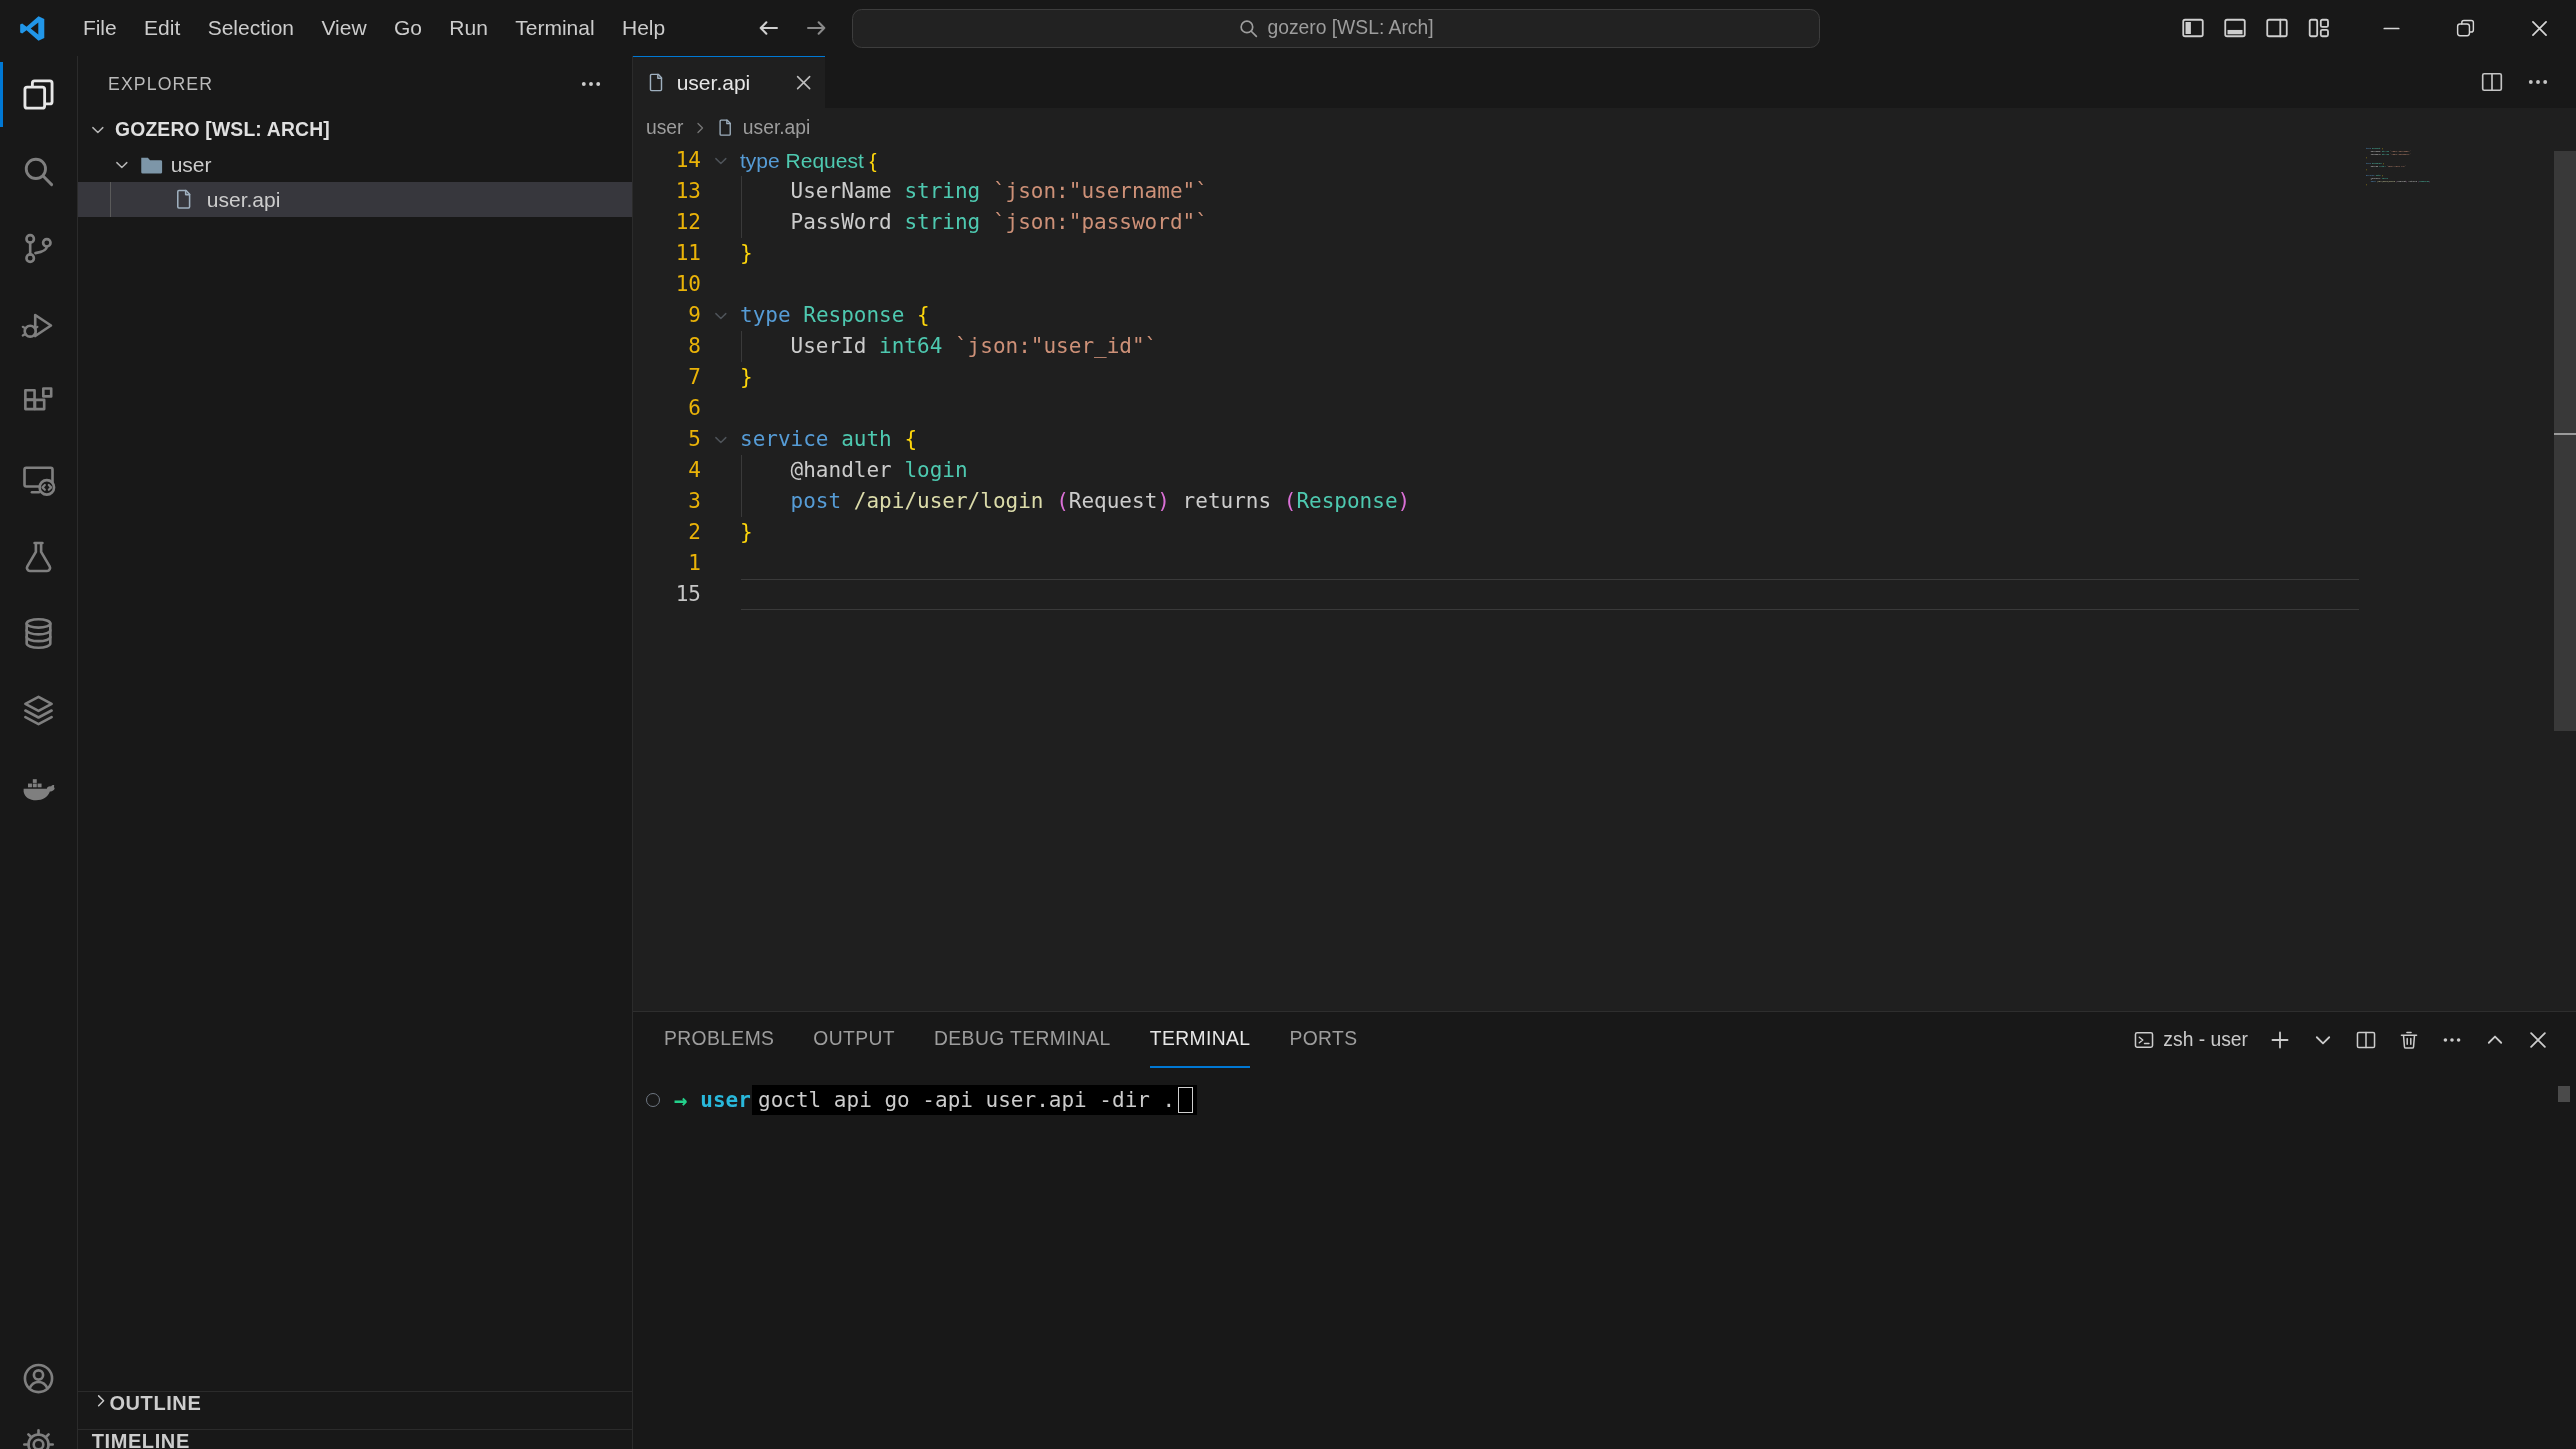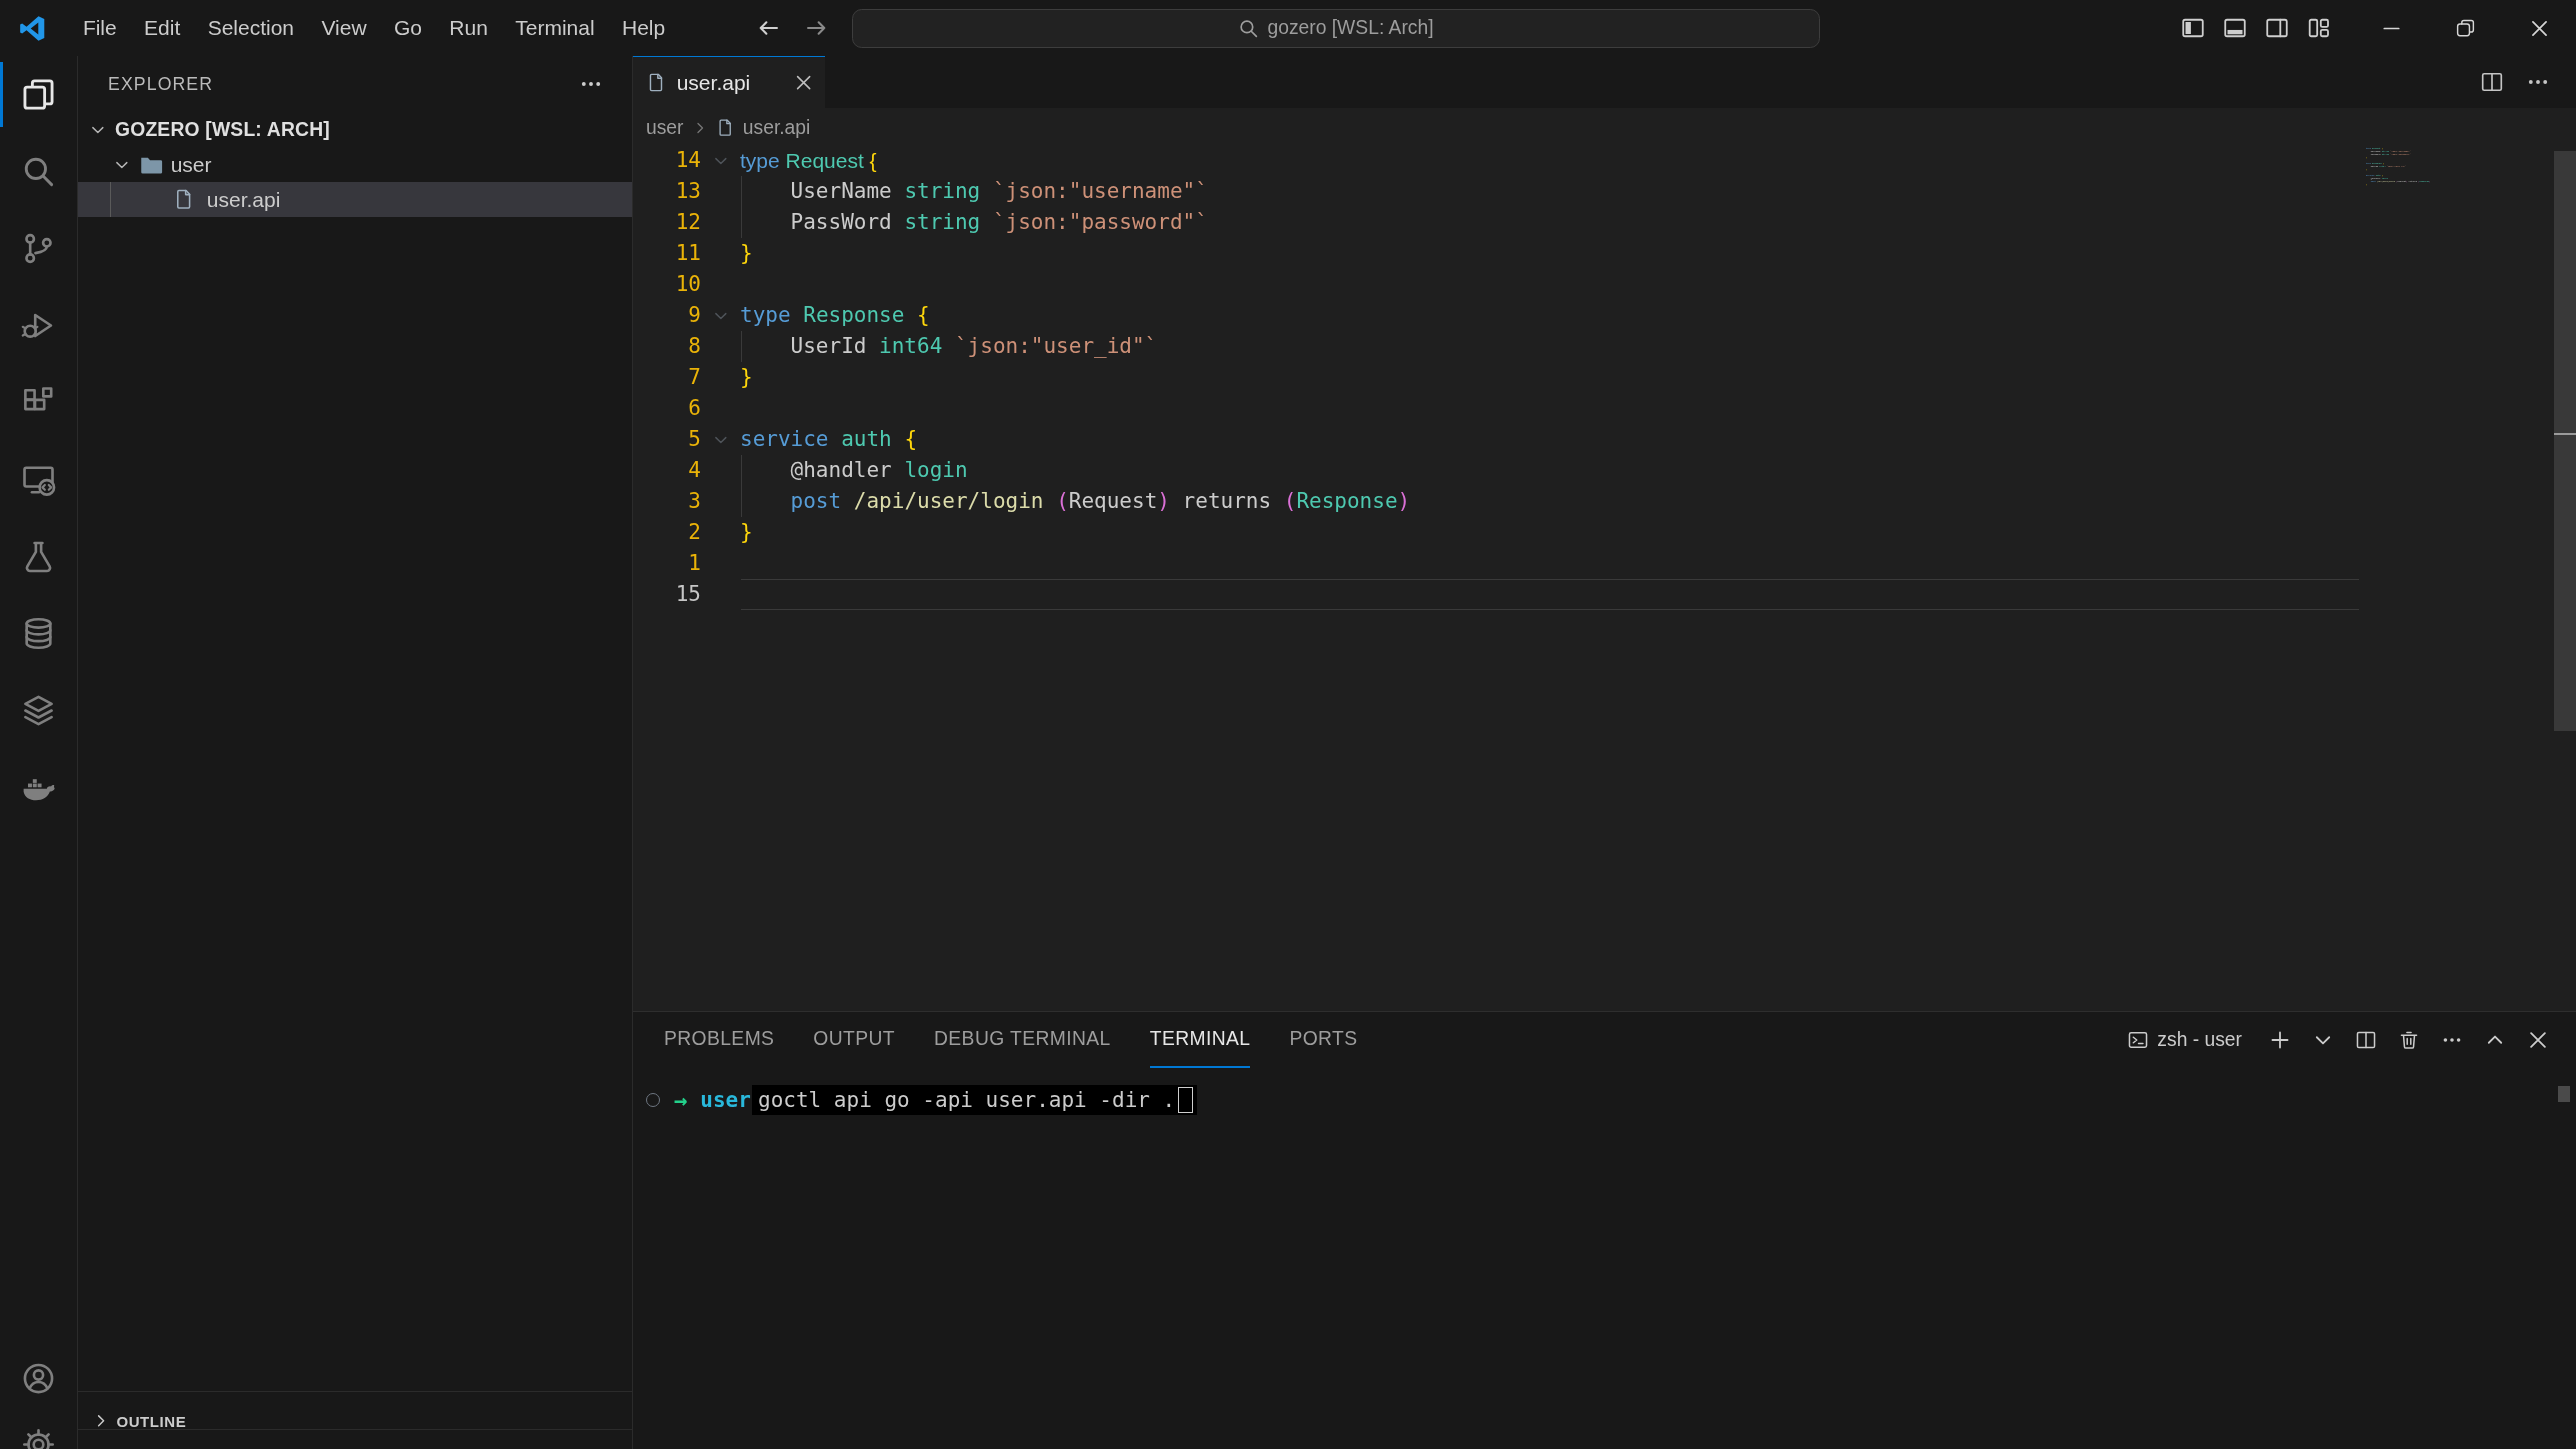--- a/index.html
+++ b/index.html
@@ -39,21 +39,21 @@
   .sb-header{height:56px;display:flex;align-items:center;padding:0 29px 0 30px;color:#bbbbbb;font-size:17.7px;letter-spacing:1.1px;}
   .sb-actions{margin-left:auto;color:#cccccc;width:24px;height:24px;}
   .tree-row{height:35px;display:flex;align-items:center;font-size:21px;color:#cccccc;position:relative;}
   .tw-chevron{width:17.7px;height:17.7px;color:#b5b5b5;flex:none;}
   .row-root{padding-left:11.3px;gap:8px;font-weight:bold;font-size:19.3px;color:#e0e0e0;letter-spacing:0.2px;}
   .row-folder{padding-left:35px;gap:8px;}
   .folder-ic{width:24px;height:24px;color:#7d96a8;flex:none;}
   .file-ic{width:22.5px;height:22.5px;color:#9fb0bf;flex:none;}
   .row-file{padding-left:95px;gap:11.3px;background:#37373d;}
   .row-file::before{content:'';position:absolute;left:32px;top:0;bottom:0;width:0.8px;background:#5a5a5a;}
-  .sb-section{position:absolute;left:0;right:0;border-top:0.8px solid #2b2b2b;height:38px;display:flex;align-items:flex-end;gap:7px;padding-left:13.7px;font-weight:bold;font-size:15px;color:#cccccc;letter-spacing:0.6px;}
+  .sb-section{position:absolute;left:0;right:0;border-top:0.8px solid #2b2b2b;height:38px;display:flex;align-items:flex-start;gap:0;padding-left:13.7px;font-weight:bold;font-size:20px;color:#cccccc;letter-spacing:0.6px;}
   .sec-outline{top:1335px;}
   .sec-timeline{top:1373px;height:56px;}
   .sec-chev{width:17.7px;height:17.7px;color:#cccccc;flex:none;}
 
   
   .editor-region{position:absolute;left:633px;top:56px;right:0;height:955px;background:#1f1f1f;}
   .tabstrip{position:absolute;left:0;top:0;right:0;height:52px;background:#181818;display:flex;}
   .tab{width:192px;background:#1f1f1f;border-top:1.6px solid #0078d4;display:flex;align-items:center;padding:0 11.3px 0 13px;gap:9.7px;font-size:21px;color:#e6e6e6;box-sizing:border-box;}
   .tab .file-ic{width:21px;height:21px;}
   .tab-close{margin-left:auto;width:19.3px;height:19.3px;color:#bdbdbd;}
@@ -79,21 +79,21 @@
   .minimap-inner{transform:scale(0.096);transform-origin:0 0;width:2415px;}
   .mm-line{height:31px;white-space:pre;font-family:"DejaVu Sans Mono",monospace;font-size:21px;line-height:31px;}
   .scrollbar{position:absolute;right:0;top:95px;width:22.5px;height:580px;background:rgba(118,118,118,0.30);}
   .ruler-mark{position:absolute;right:0;top:377px;width:22.5px;height:2.4px;background:#9b9b9b;}
 
   
   .panel{position:absolute;left:633px;top:1011px;right:0;bottom:0;background:#181818;border-top:1.6px solid #2e2e2e;box-sizing:border-box;}
   .panel-tabs{display:flex;padding-left:31px;height:56px;align-items:stretch;}
   .ptab{margin-right:39px;font-size:19.3px;color:#9d9d9d;letter-spacing:0.4px;display:flex;align-items:center;border-bottom:2.4px solid transparent;box-sizing:border-box;}
   .ptab.active{color:#e7e7e7;border-bottom-color:#0078d4;}
-  .panel-right{position:absolute;right:0;top:0;height:56px;display:flex;align-items:center;gap:27px;padding-right:27px;color:#cccccc;}
+  .panel-right{position:absolute;right:0;top:0;height:56px;display:flex;align-items:center;gap:21px;padding-right:27px;color:#cccccc;}
   .panel-right svg{width:22px;height:22px;}
   .term-chip{display:flex;align-items:center;gap:8px;font-size:19.3px;color:#cccccc;}
   .pr-group{display:flex;align-items:center;gap:21px;}
   .term{position:absolute;top:72px;left:0;right:24px;font-family:"DejaVu Sans Mono",monospace;font-size:21px;color:#cccccc;}
   .term-row{display:flex;align-items:center;height:32px;}
   .term-deco{width:12px;height:12px;border:1.6px solid #6e7681;border-radius:50%;margin-left:13px;flex:none;}
   .term-arrow{color:#23d18b;font-weight:bold;margin-left:13.7px;font-size:22.5px;}
   .term-user{color:#29b8db;font-weight:bold;margin-left:13px;}
   .term-cmd{display:flex;align-items:center;background:#000000;padding:2.4px 4px 2.4px 5.6px;margin-left:1.6px;}
   .term-cursor{width:13px;height:24px;border:1.6px solid #cfcfcf;margin-left:2.4px;flex:none;}

